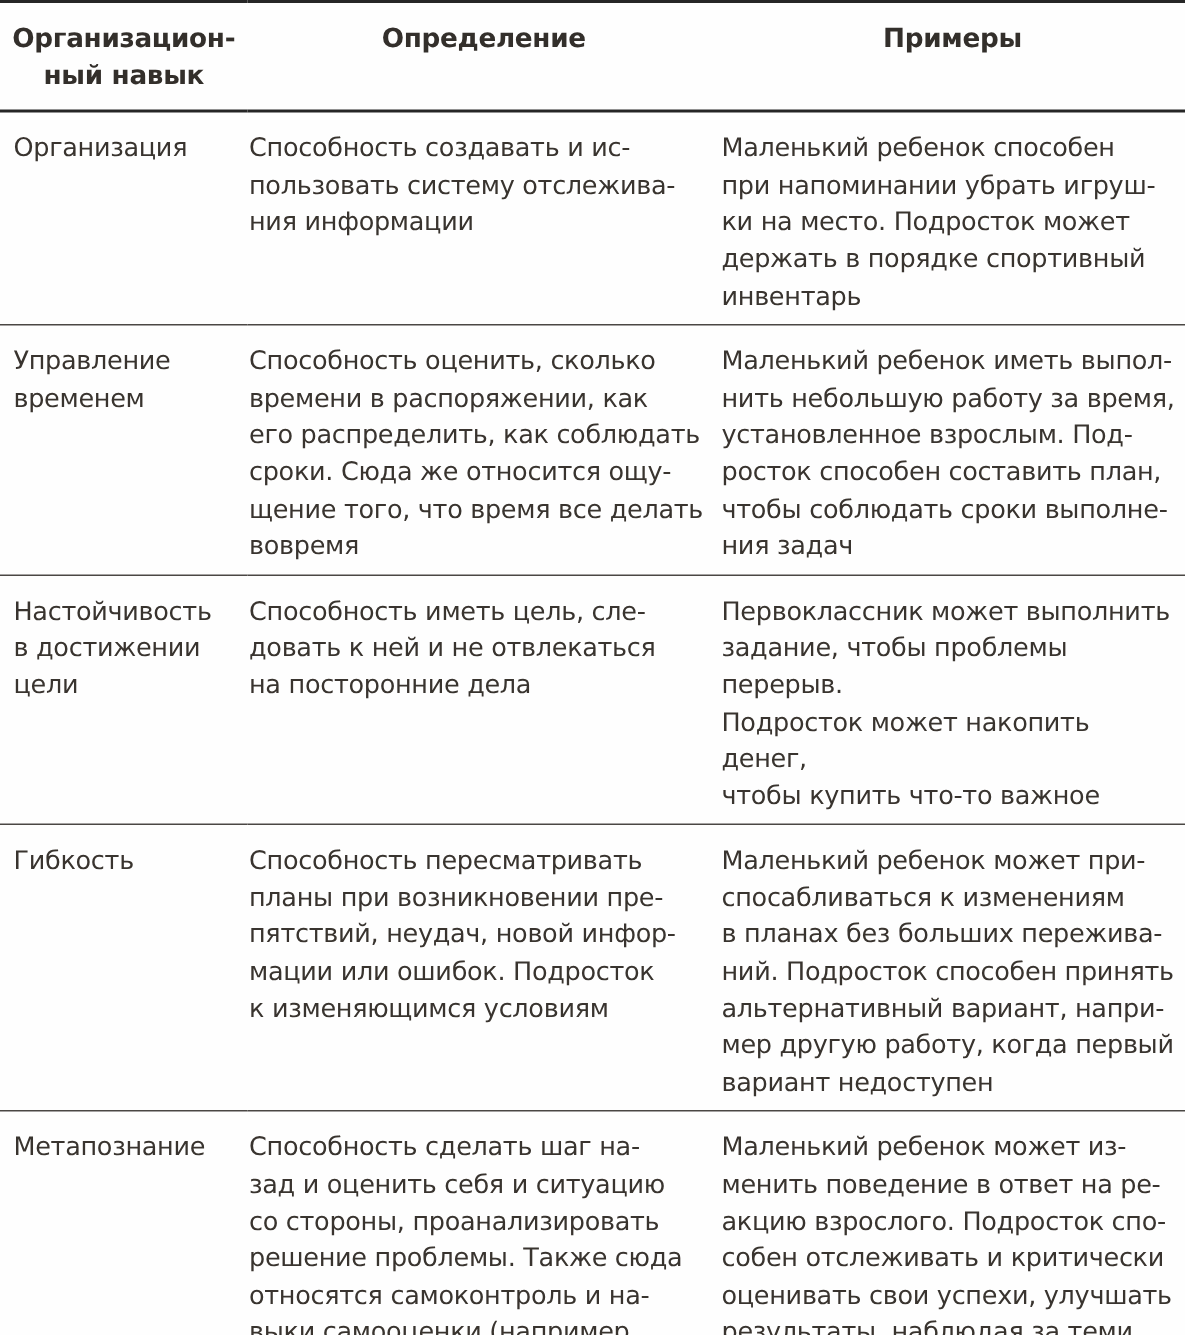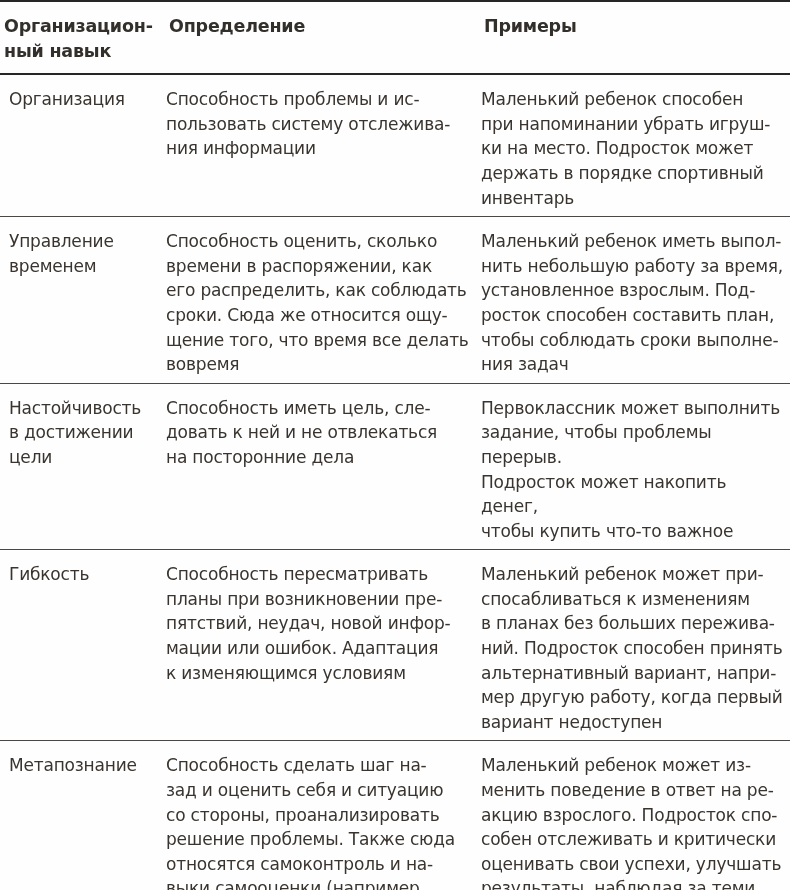--- a/index.html
+++ b/index.html
@@ -32,21 +32,21 @@
     line-height: 24.6px;
     white-space: pre-line;
     box-sizing: border-box;
     overflow: hidden;
   }
   thead th {
     border-top: 2px solid #262626;
     border-bottom: 2px solid #262626;
     font-weight: bold;
     font-size: 17.5px;
-    text-align: left;
+    text-align: center;
     padding: 12px 4px 10px 4px;
     height: 57px;
     color: #332f2b;
   }
   tbody td {
     border-bottom: 1px solid #4a4744;
     padding: 12px 6px 6px 0;
     margin-left: 30px;
   }
   tbody tr:last-child td {
@@ -73,21 +73,21 @@
       <tr>
         <th>Организацион-
 ный навык</th>
         <th>Определение</th>
         <th>Примеры</th>
       </tr>
     </thead>
     <tbody>
       <tr style="height:140px">
         <td class="skill">Организация</td>
-        <td class="def">Способность проблемы и ис-
+        <td class="def">Способность создавать и ис-
 пользовать систему отслежива-
 ния информации</td>
         <td class="ex">Маленький ребенок способен
 при напоминании убрать игруш-
 ки на место. Подросток может
 держать в порядке спортивный
 инвентарь</td>
       </tr>
       <tr style="height:161px">
         <td class="skill">Управление
@@ -115,21 +115,21 @@
         <td class="ex">Первоклассник может выполнить
 задание, чтобы проблемы перерыв.
 Подросток может накопить денег,
 чтобы купить что-то важное</td>
       </tr>
       <tr style="height:185px">
         <td class="skill">Гибкость</td>
         <td class="def">Способность пересматривать
 планы при возникновении пре-
 пятствий, неудач, новой инфор-
-мации или ошибок. Адаптация
+мации или ошибок. Подросток
 к изменяющимся условиям</td>
         <td class="ex">Маленький ребенок может при-
 спосабливаться к изменениям
 в планах без больших пережива-
 ний. Подросток способен принять
 альтернативный вариант, напри-
 мер другую работу, когда первый
 вариант недоступен</td>
       </tr>
       <tr style="height:233px">

